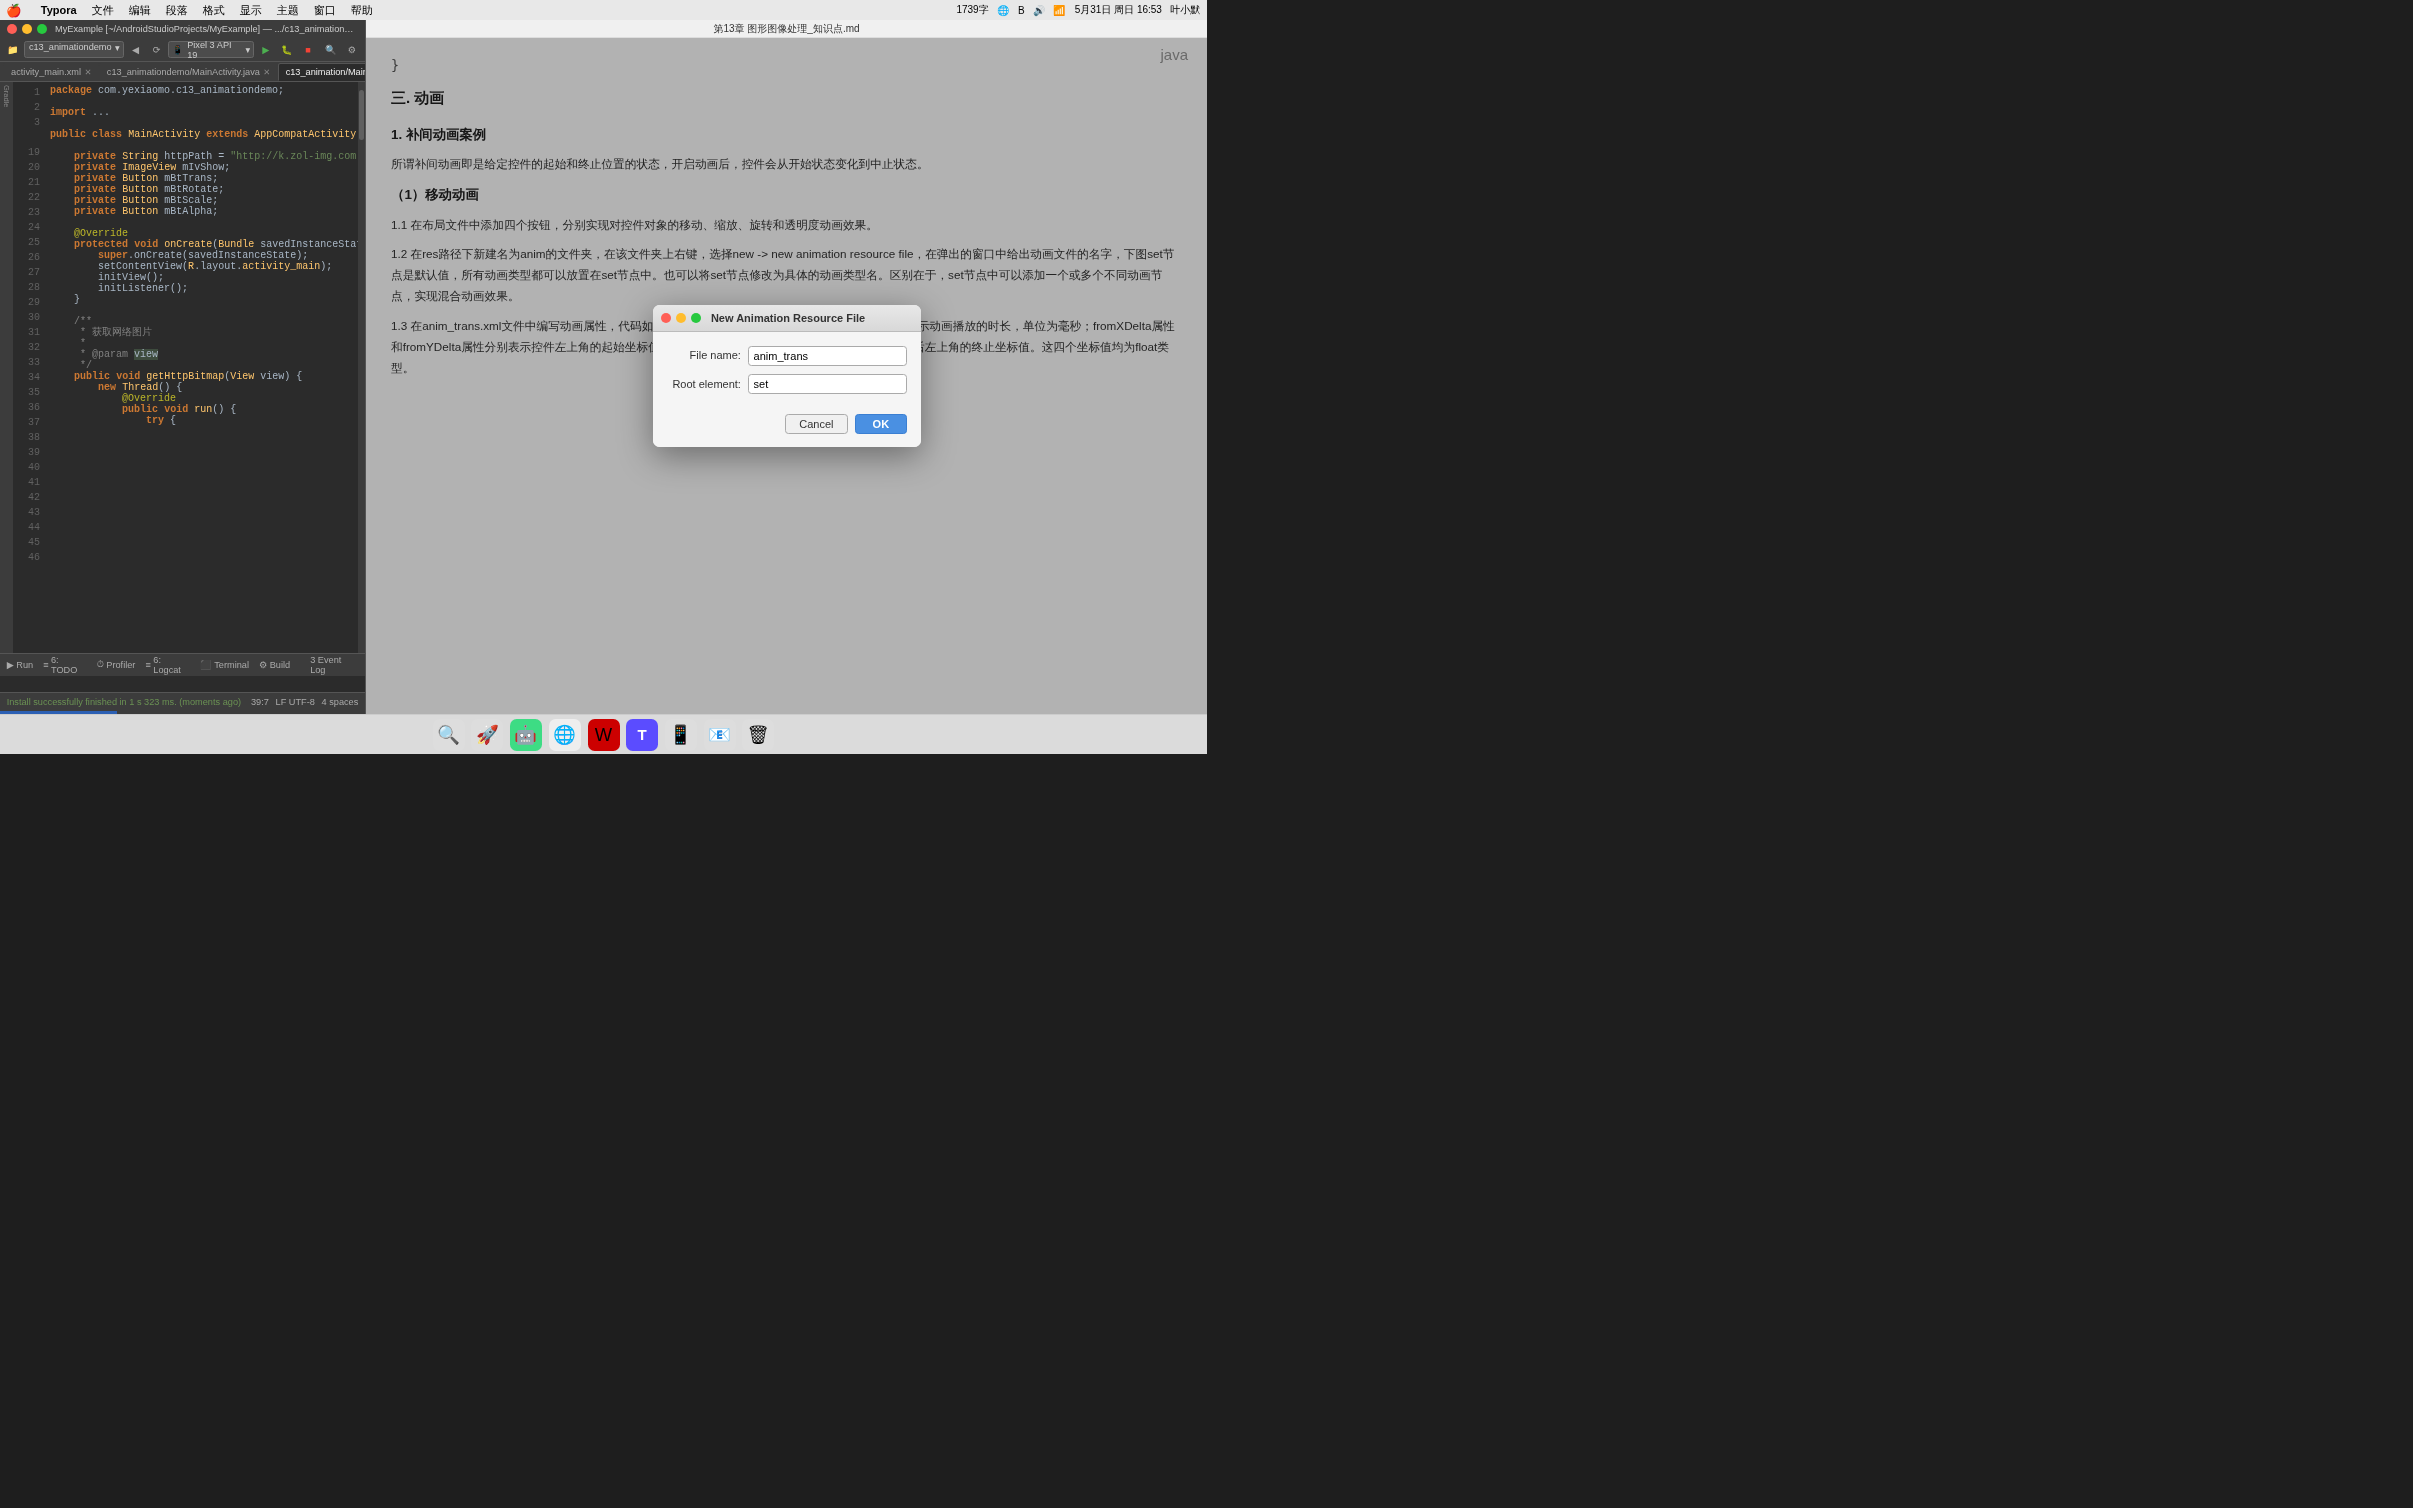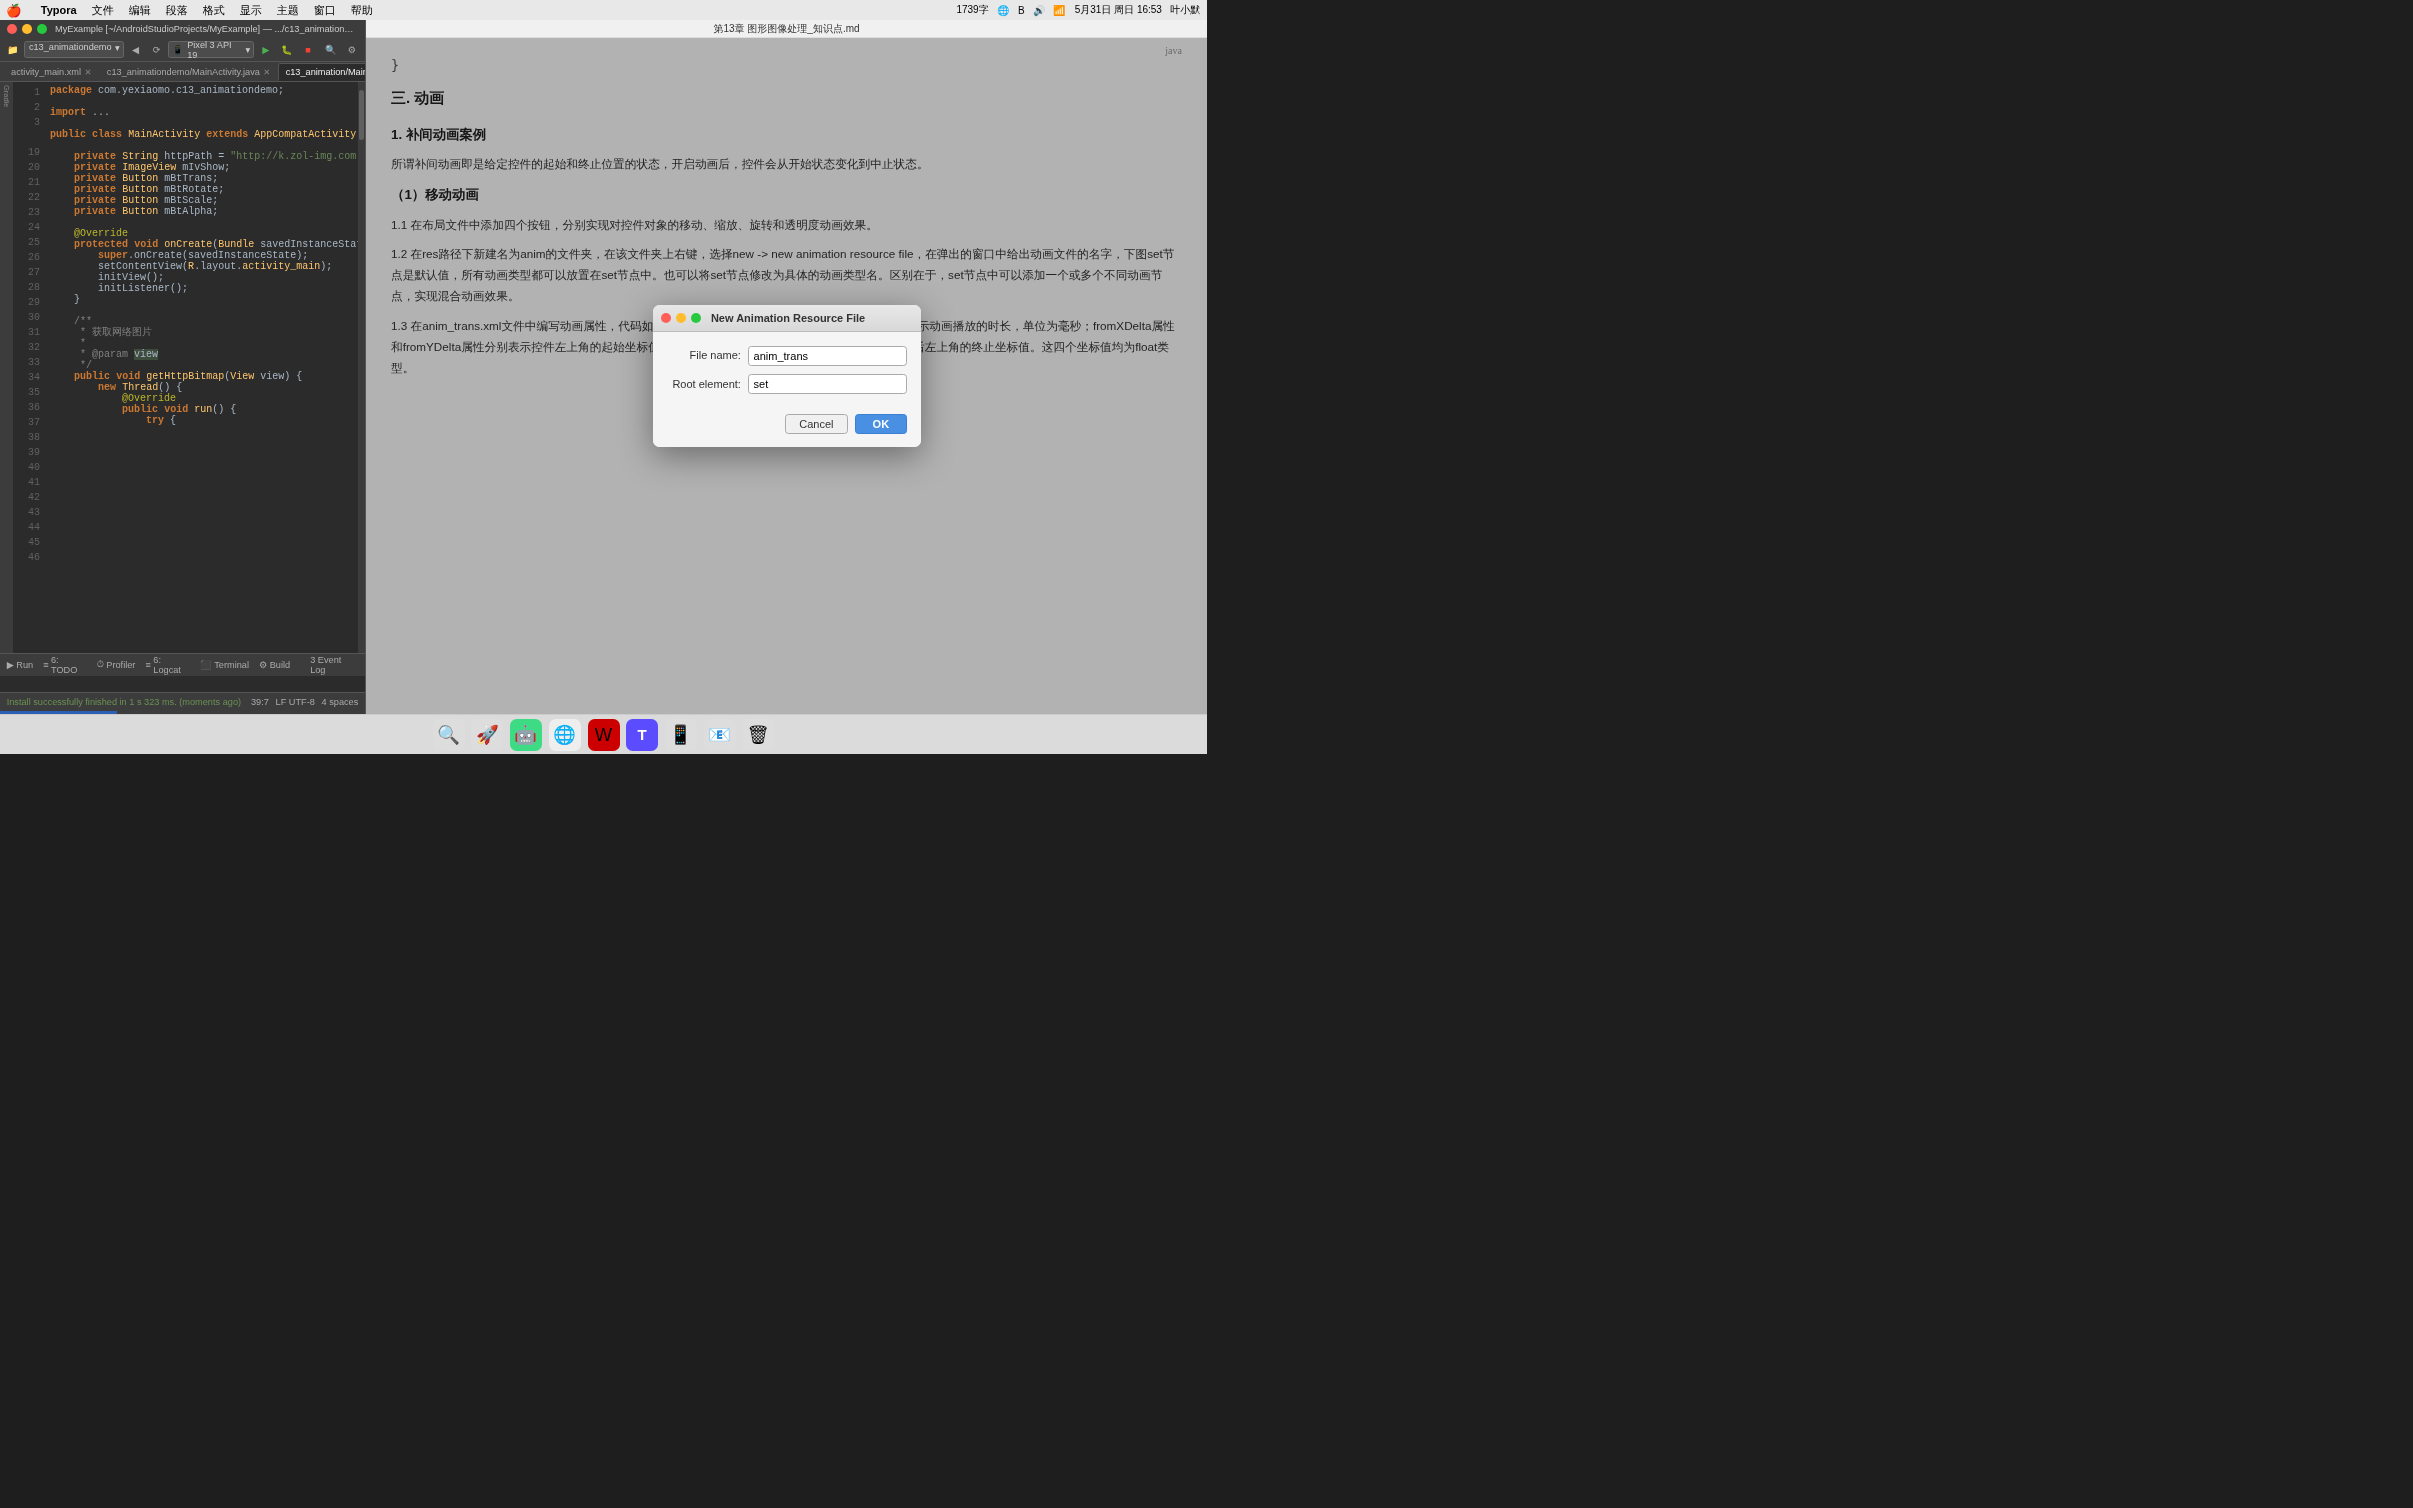--- a/index.html
+++ b/index.html
@@ -296,24 +296,23 @@
       margin: 10px 0 6.7px;
       color: #222;
     }
     .typora-content p {
       margin-bottom: 8.4px;
       line-height: 1.8;
     }
     .java-label {
       position: absolute;
       top: 3.4px;
-      right: 25px;
-      font-size: 10px;
+      right: 19px;
+      font-size: 15px;
       color: #999;
-      font-family: Liberation Serif, serif;
     }
     .code-brace {
       font-family: monospace;
       color: #555;
       font-size: 13.4px;
       margin-bottom: 6.7px;
     }
 
     
     .dialog-overlay {

